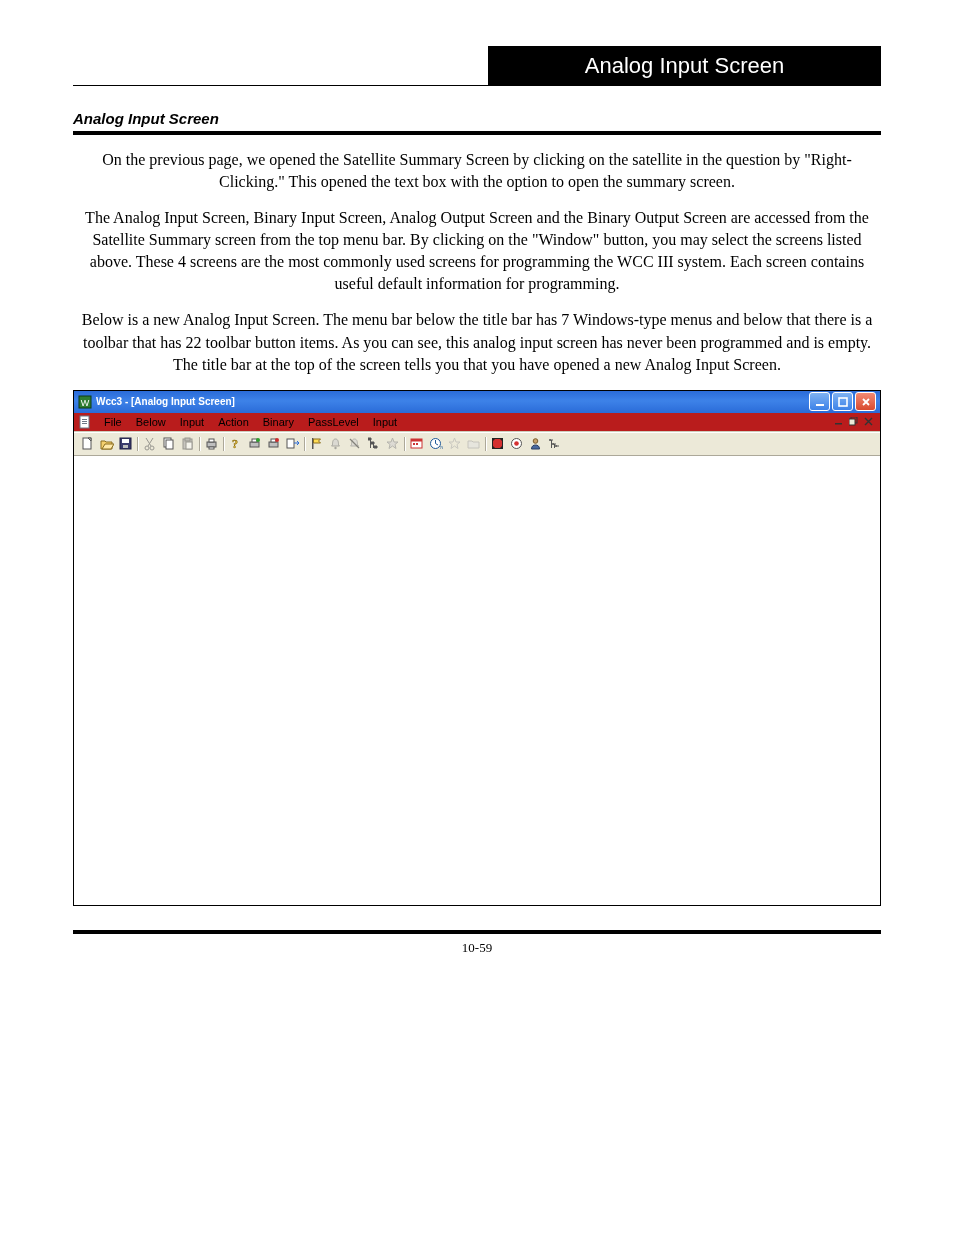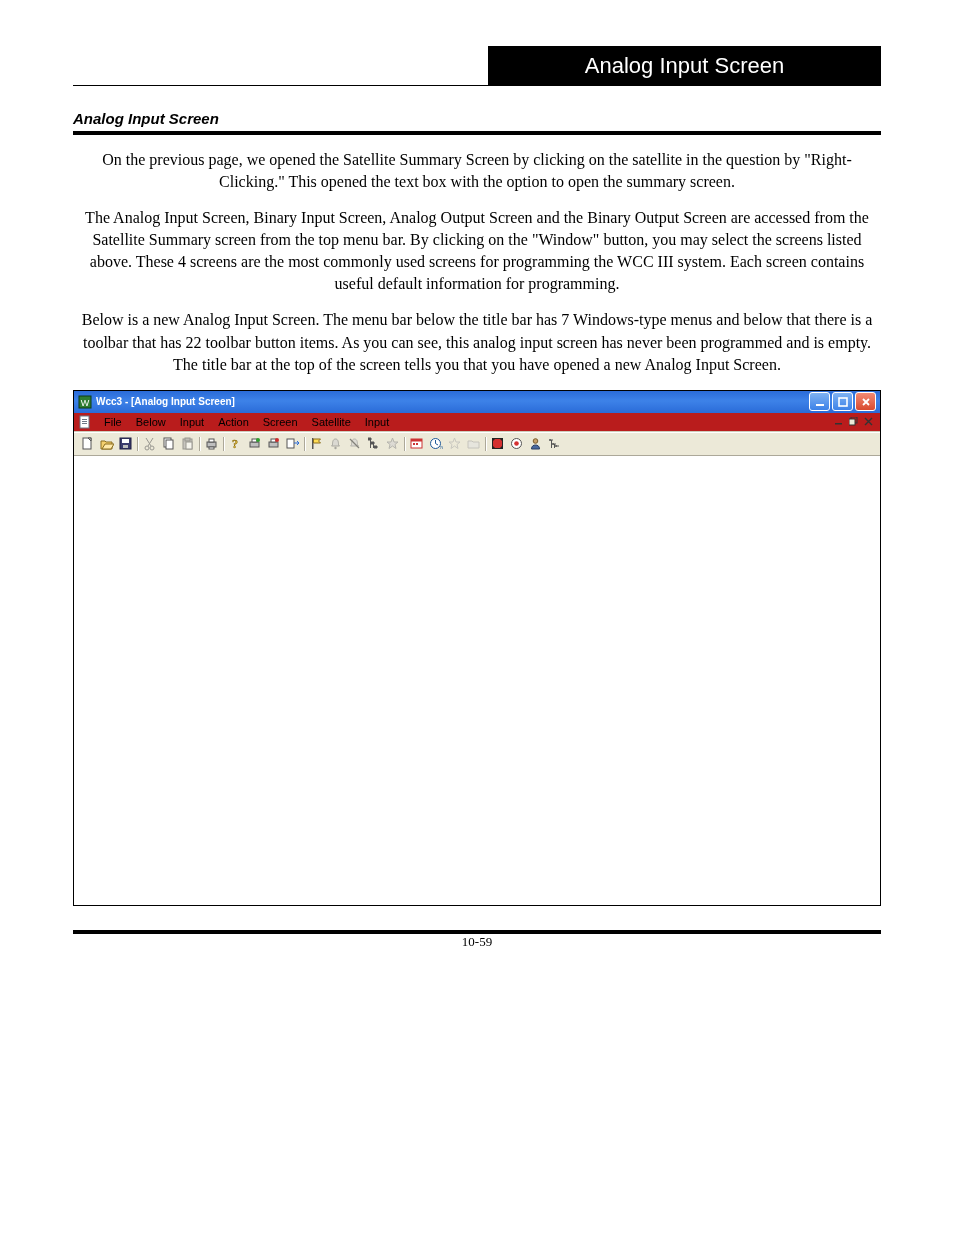--- a/index.html
+++ b/index.html
@@ -47,21 +47,21 @@
   .tool { width:18px; height:18px; display:flex; align-items:center; justify-content:center; cursor:pointer;
     border:1px solid transparent; box-sizing:border-box; }
   .tool.sep { width:4px; cursor:default; position:relative; }
   .tool.sep::after { content:""; position:absolute; left:1px; top:1px; bottom:1px; width:0; border-left:1px solid #aca899; border-right:1px solid #fff; }
   .tool svg { display:block; }
   .tool.disabled { filter: grayscale(100%) opacity(0.55); cursor:default; }
 
   .client-area { height:449px; background:#fff; }
 
   
-  .page-num { text-align:center; font-size:13px; }
+  .page-num { text-align:center; font-size:13px; margin-top:6px; }
 </style>
 </head>
 <body>
 
 <div class="page">
 
   <div class="head-row">
     <div class="head-left"></div>
     <div class="head-black">Analog Input Screen</div>
   </div>
@@ -111,22 +111,22 @@
             <rect x="2" y="1" width="9" height="12" fill="#fff" stroke="#6b7785"></rect>
             <rect x="4" y="4" width="5" height="1" fill="#6b7785"></rect>
             <rect x="4" y="6" width="5" height="1" fill="#6b7785"></rect>
             <rect x="4" y="8" width="5" height="1" fill="#6b7785"></rect>
           </svg>
       </span>
       <span class="menu-item"><span>File</span></span>
       <span class="menu-item"><span>Below</span></span>
       <span class="menu-item"><span>Input</span></span>
       <span class="menu-item"><span>Action</span></span>
-      <span class="menu-item"><span>Screen</span></span>
-      <span class="menu-item"><span>Satellite</span></span>
+      <span class="menu-item"><span>Binary</span></span>
+      <span class="menu-item"><span>PassLevel</span></span>
       <span class="menu-item"><span>Input</span></span>
       <span class="menu-spacer"></span>
       <span class="mdi-btns">
         <span class="mdi-btn">
             <svg width="9" height="9">
               <rect x="1" y="6" width="7" height="1.5" fill="#333"></rect>
             </svg>
           </span>
         <span class="mdi-btn">
             <svg width="9" height="9">

